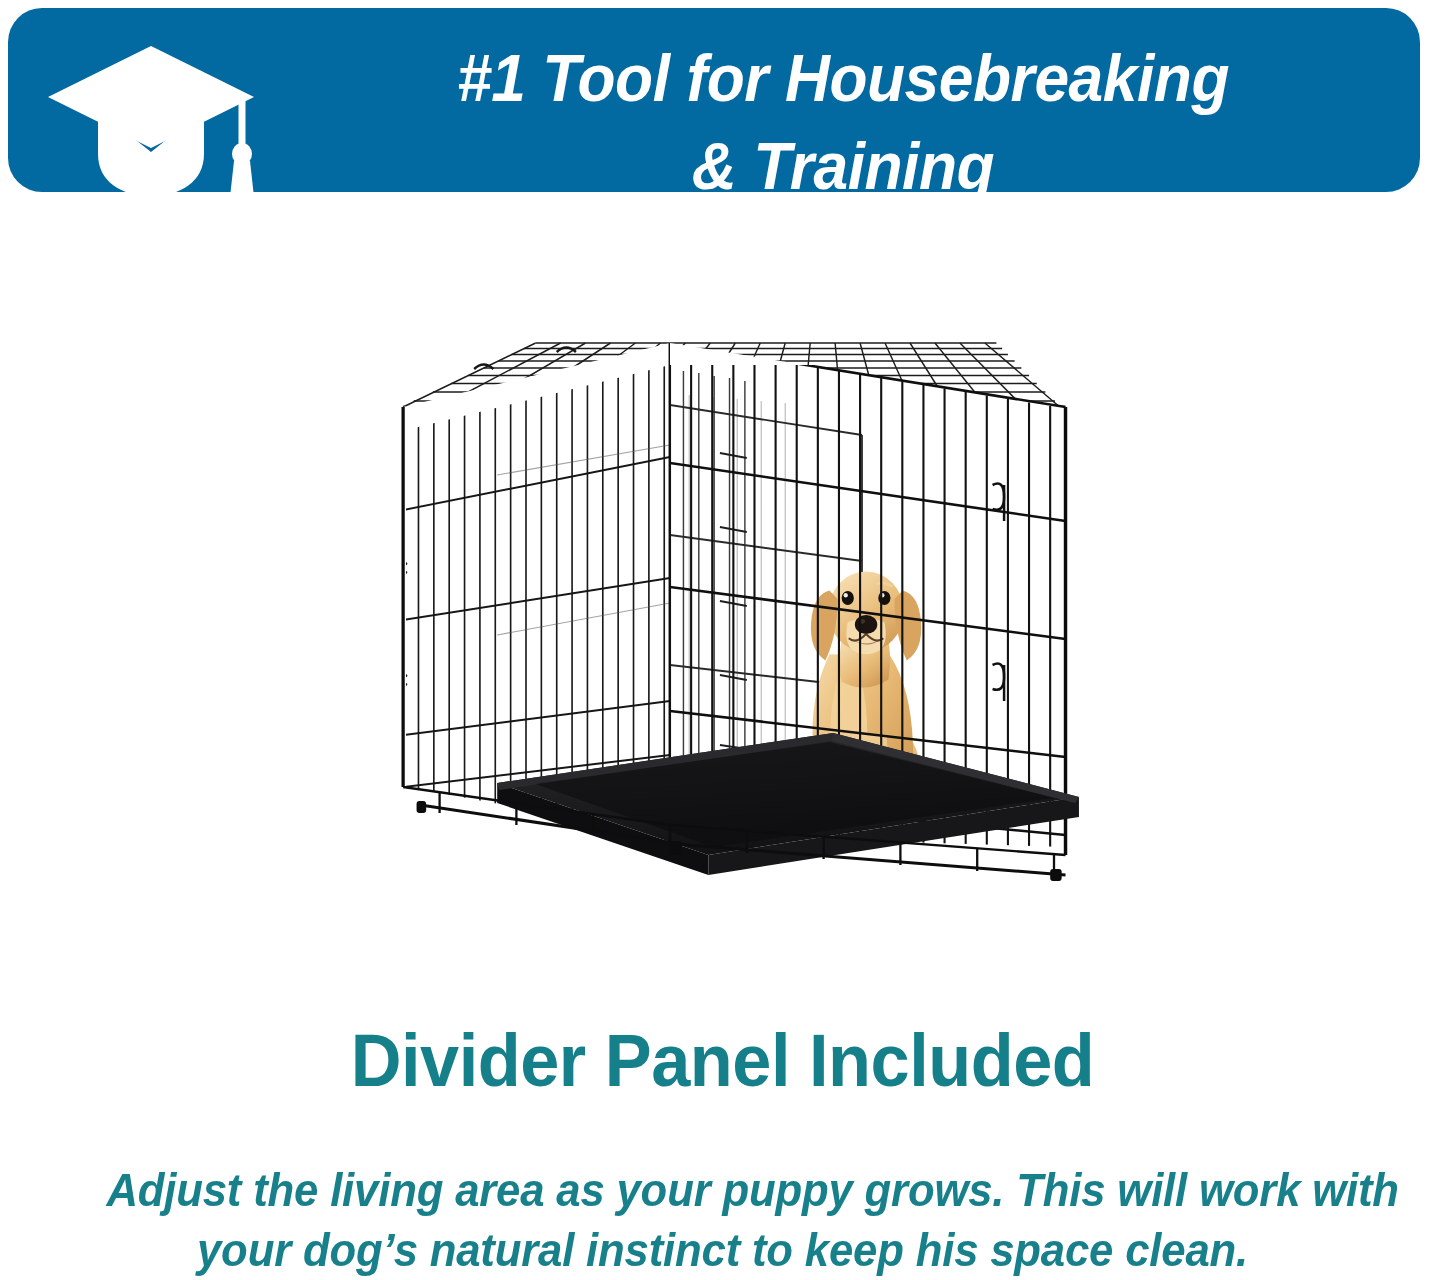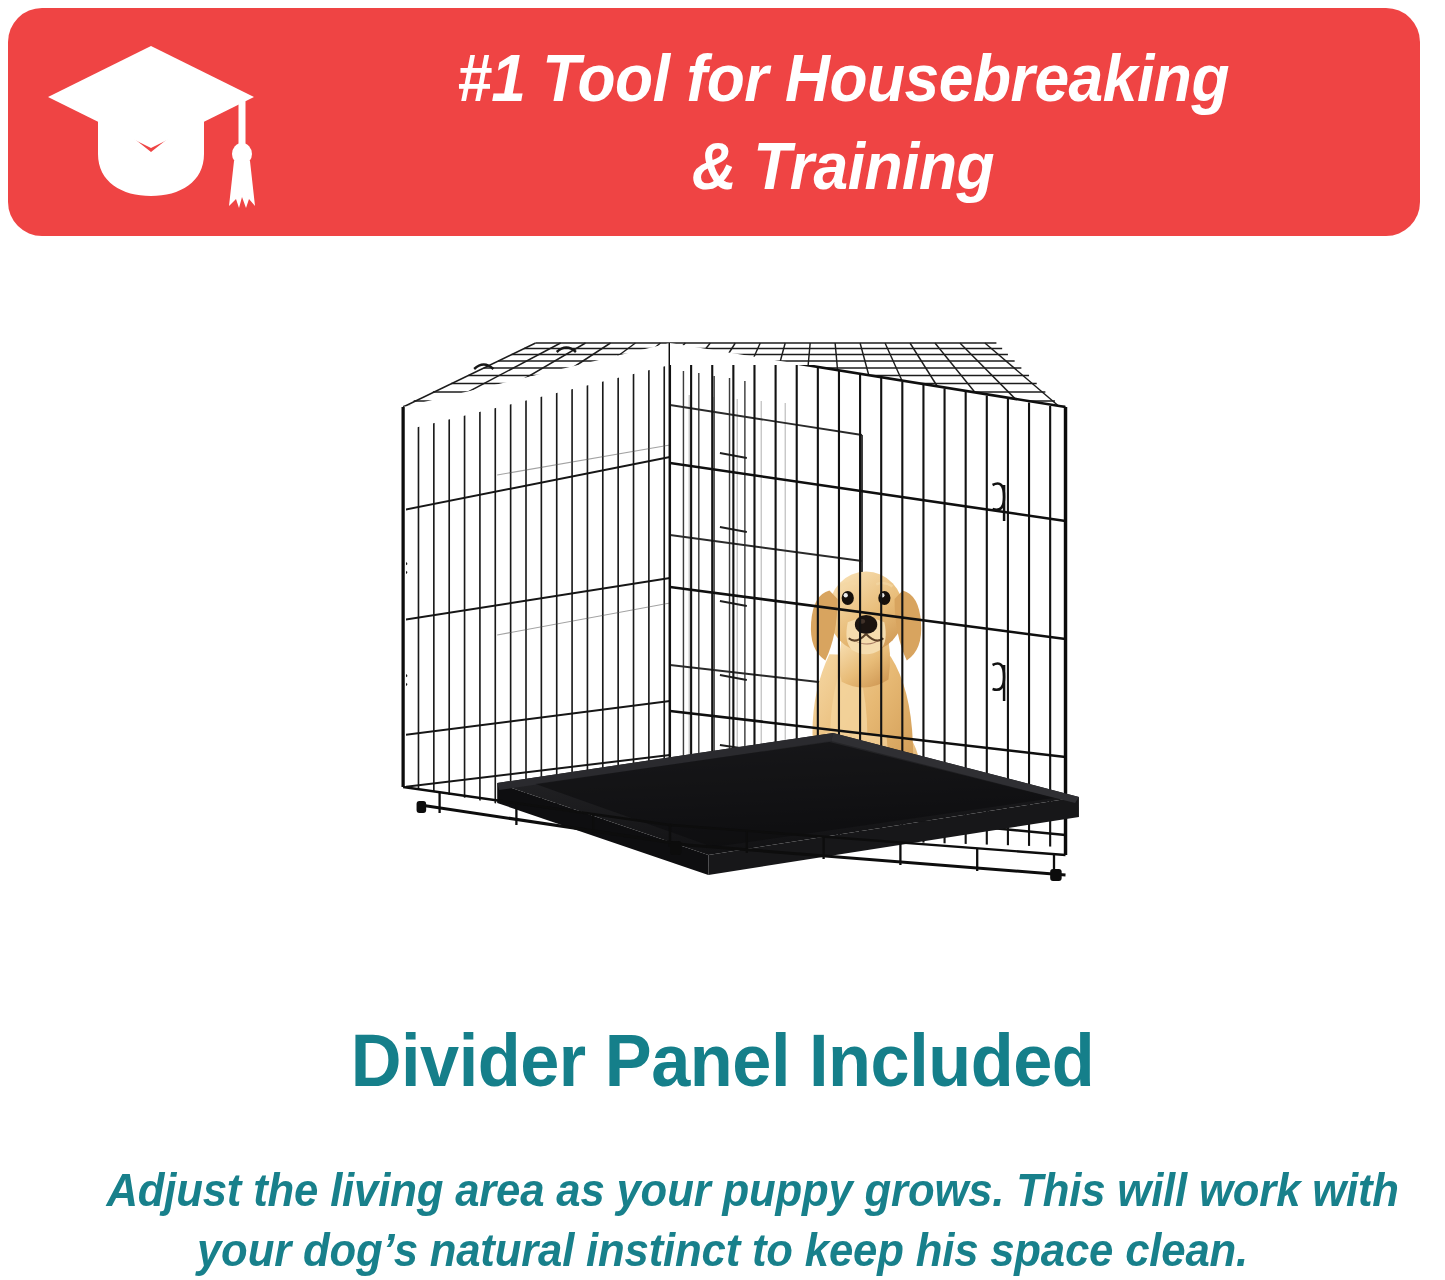--- a/index.html
+++ b/index.html
@@ -15,22 +15,22 @@
     font-family: "Liberation Sans", sans-serif;
     -webkit-font-smoothing: antialiased;
   }
 
   
   #header-banner {
     position: absolute;
     left: 8px;
     top: 8px;
     width: 1412px;
-    height: 228px;
-    background: #ef4444;
+    height: 184px;
+    background: #0369a1;
     border-radius: 34px;
     box-sizing: border-box;
   }
   #grad-cap-icon {
     position: absolute;
     left: 38px;
     top: 34px;
     width: 230px;
     height: 170px;
   }

